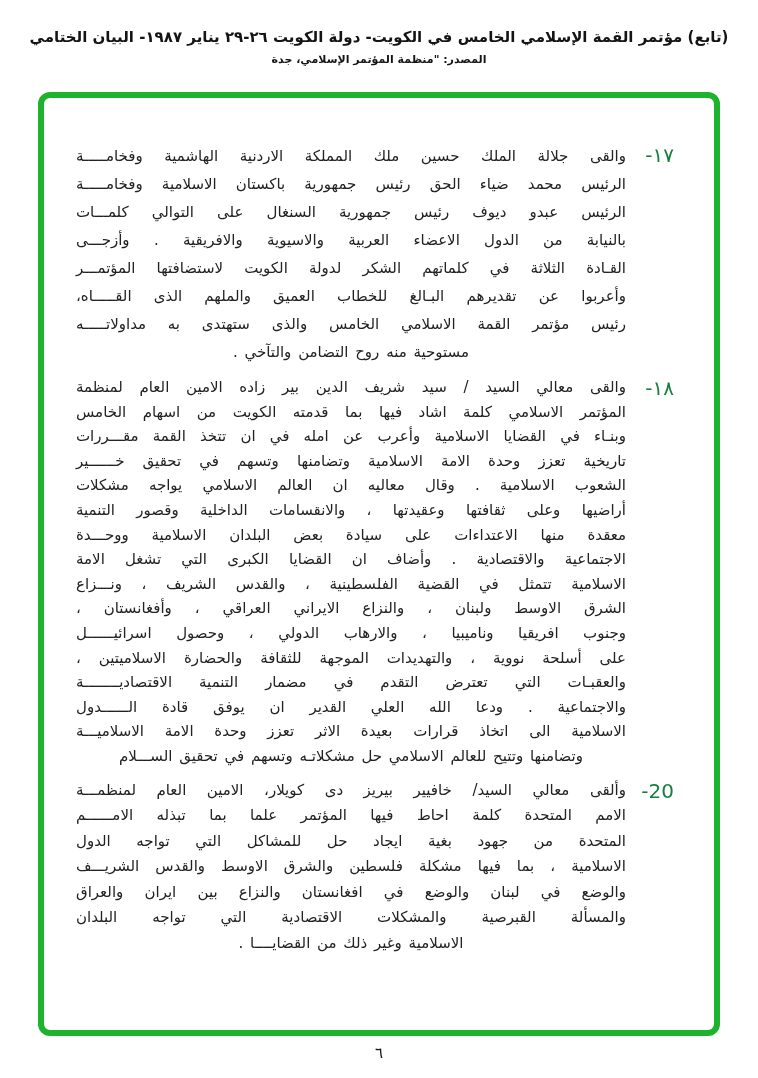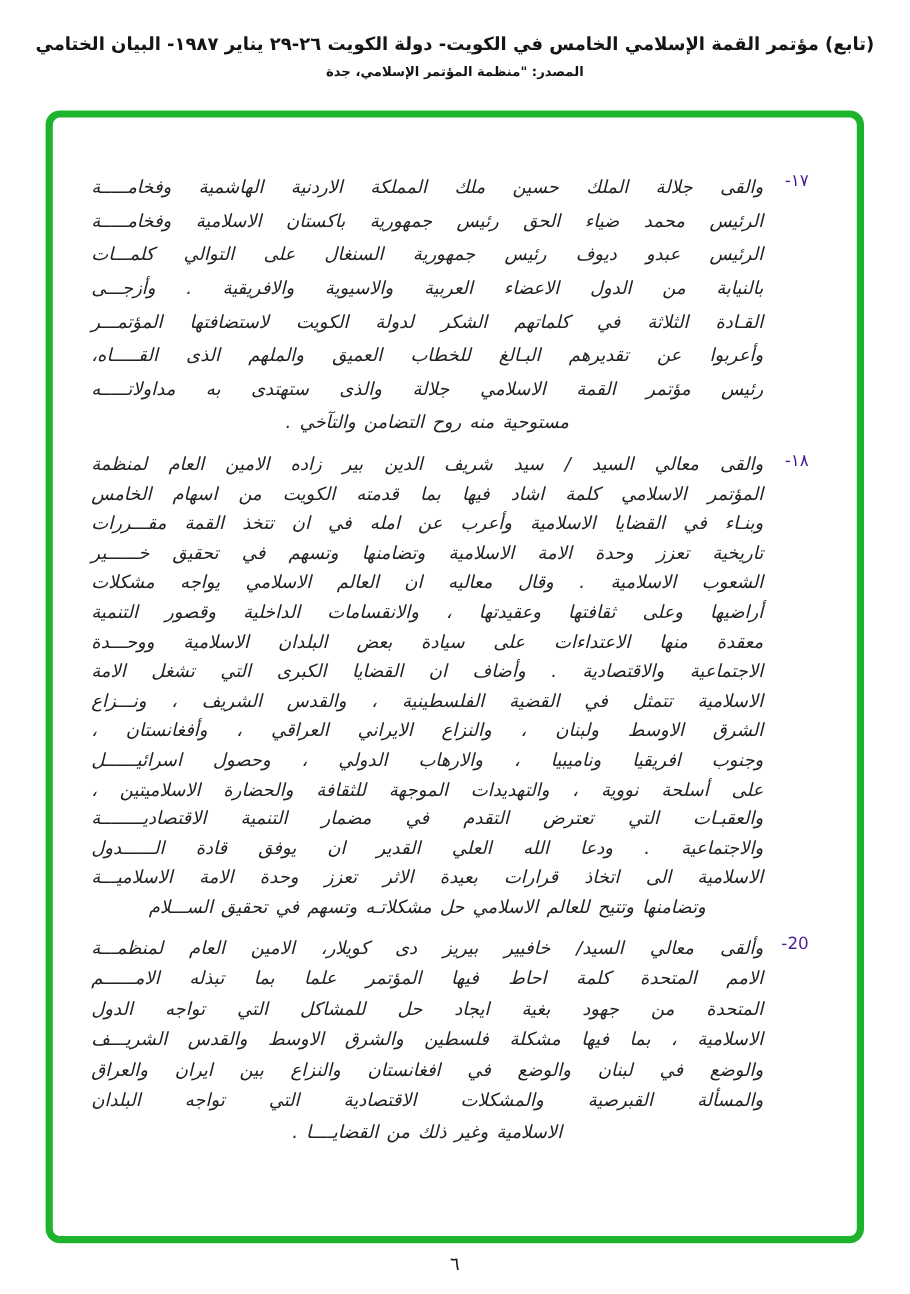--- a/index.html
+++ b/index.html
@@ -58,31 +58,30 @@
     box-sizing:border-box;
   }
   .paragraph {
     display:flex;
     flex-direction:row; 
     align-items:flex-start;
     margin-bottom:9px;
   }
   .para-number {
     flex:0 0 34px;
-    font-size:14px;
-    color:#4c1d95;
+    font-size:20px;
+    color:#15803d;
     padding-top:1px;
     white-space:nowrap;
     text-align:right;
   }
   .para-body {
     flex:1 1 auto;
-    margin-right:4px;
+    margin-right:14px;
     min-width:0;
-    font-style:italic;
   }
   .line {
     font-size:15px;
     color:#222222;
     text-align:justify;
     text-align-last:justify;
     word-spacing:2px;
   }
   .line:last-child {
     text-align-last:center;
@@ -115,21 +114,21 @@
 
     <div class="paragraph">
           <div class="para-number">١٧-</div>
           <div class="para-body">
             <div class="line">والقى جلالة الملك حسين ملك المملكة الاردنية الهاشمية وفخامـــــة</div>
             <div class="line">الرئيس محمد ضياء الحق رئيس جمهورية باكستان الاسلامية وفخامـــــة</div>
             <div class="line">الرئيس عبدو ديوف رئيس جمهورية السنغال على التوالي كلمـــات</div>
             <div class="line">بالنيابة من الدول الاعضاء العربية والاسيوية والافريقية . وأزجـــى</div>
             <div class="line">القـادة الثلاثة في كلماتهم الشكر لدولة الكويت لاستضافتها المؤتمـــر</div>
             <div class="line">وأعربوا عن تقديرهم البـالغ للخطاب العميق والملهم الذى القـــــاه،</div>
-            <div class="line">رئيس مؤتمر القمة الاسلامي جلالة والذى ستهتدى به مداولاتـــــه</div>
+            <div class="line">رئيس مؤتمر القمة الاسلامي الخامس والذى ستهتدى به مداولاتـــــه</div>
             <div class="line">مستوحية منه روح التضامن والتآخي .</div>
           </div>
         </div>
         <div class="paragraph">
           <div class="para-number">١٨-</div>
           <div class="para-body">
             <div class="line">والقى معالي السيد / سيد شريف الدين بير زاده الامين العام لمنظمة</div>
             <div class="line">المؤتمر الاسلامي كلمة اشاد فيها بما قدمته الكويت من اسهام الخامس</div>
             <div class="line">وبنـاء في القضايا الاسلامية وأعرب عن امله في ان تتخذ القمة مقـــررات</div>
             <div class="line">تاريخية تعزز وحدة الامة الاسلامية وتضامنها وتسهم في تحقيق خــــــير</div>

